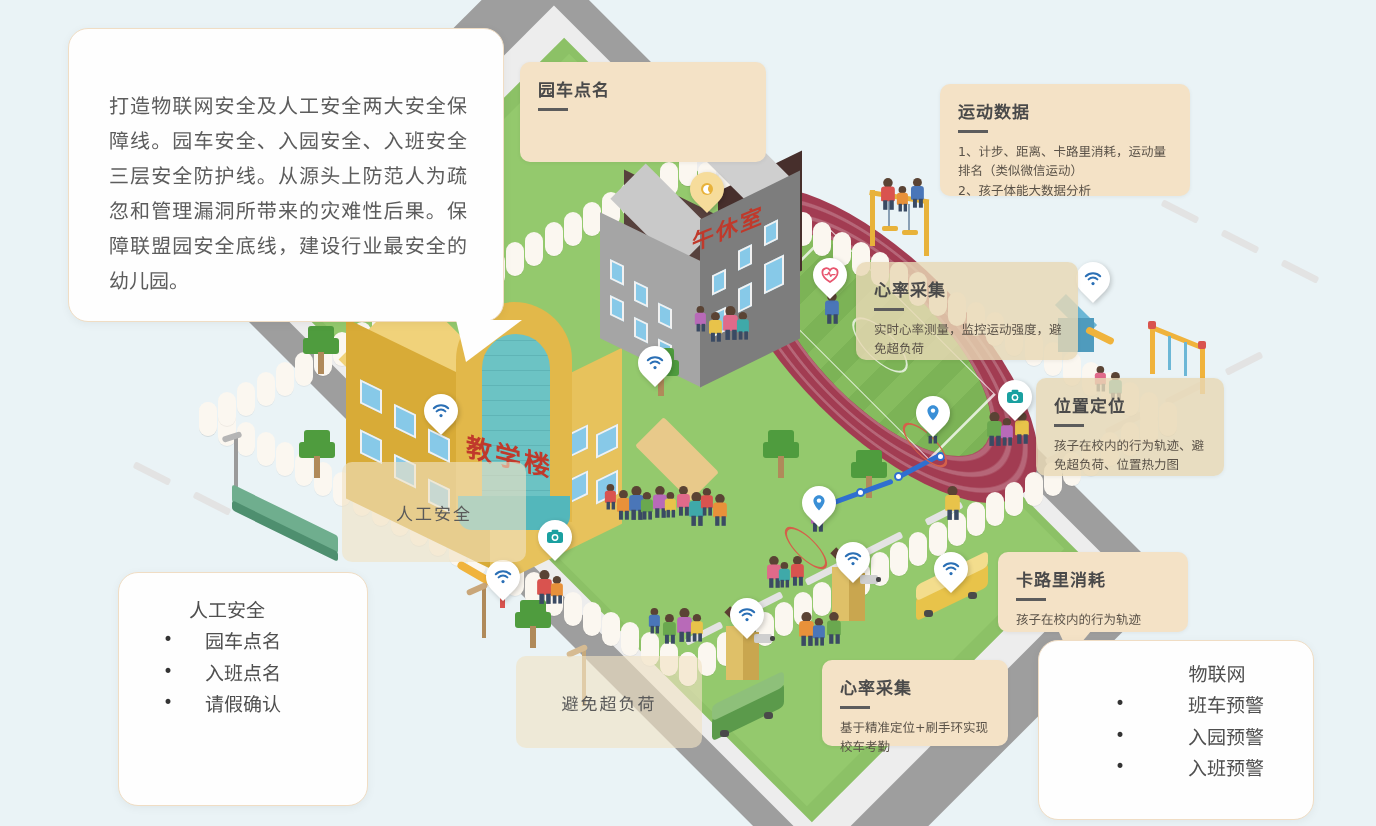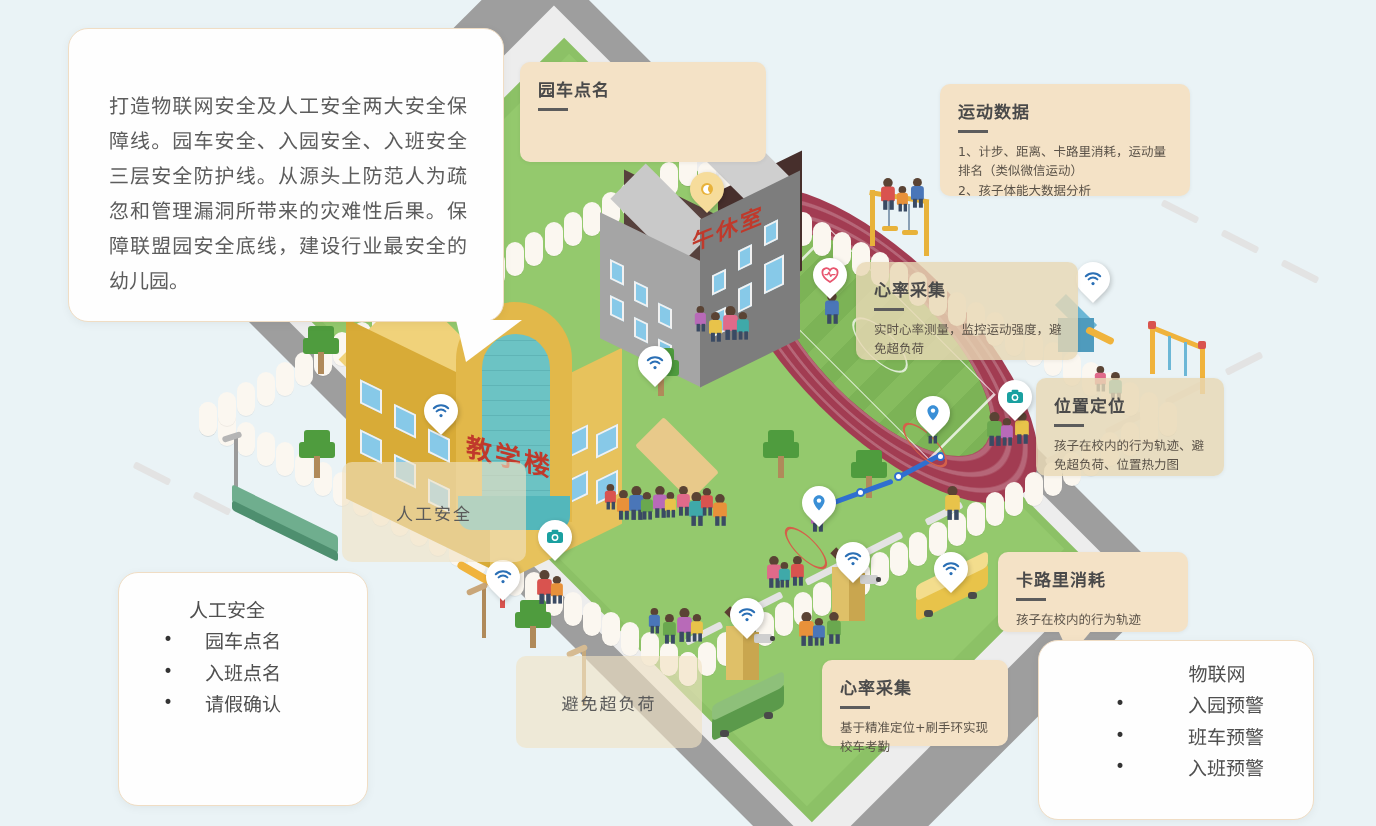--- a/index.html
+++ b/index.html
@@ -1003,19 +1003,19 @@
     <ul class="bw-list">
       <li>园车点名</li>
       <li>入班点名</li>
       <li>请假确认</li>
     </ul>
   </div>
 
   <div class="bubble-white" style="left:1038px;top:640px;width:276px;height:180px;padding:18px 18px 0 30px;text-align:center;">
     <div class="bw-title" style="padding-left:70px;">物联网</div>
     <ul class="bw-list" style="padding-left:46px;">
+      <li>班车预警</li>
       <li>入园预警</li>
-      <li>班车预警</li>
       <li>入班预警</li>
     </ul>
   </div>
 
 </div>
 
 </body></html>

